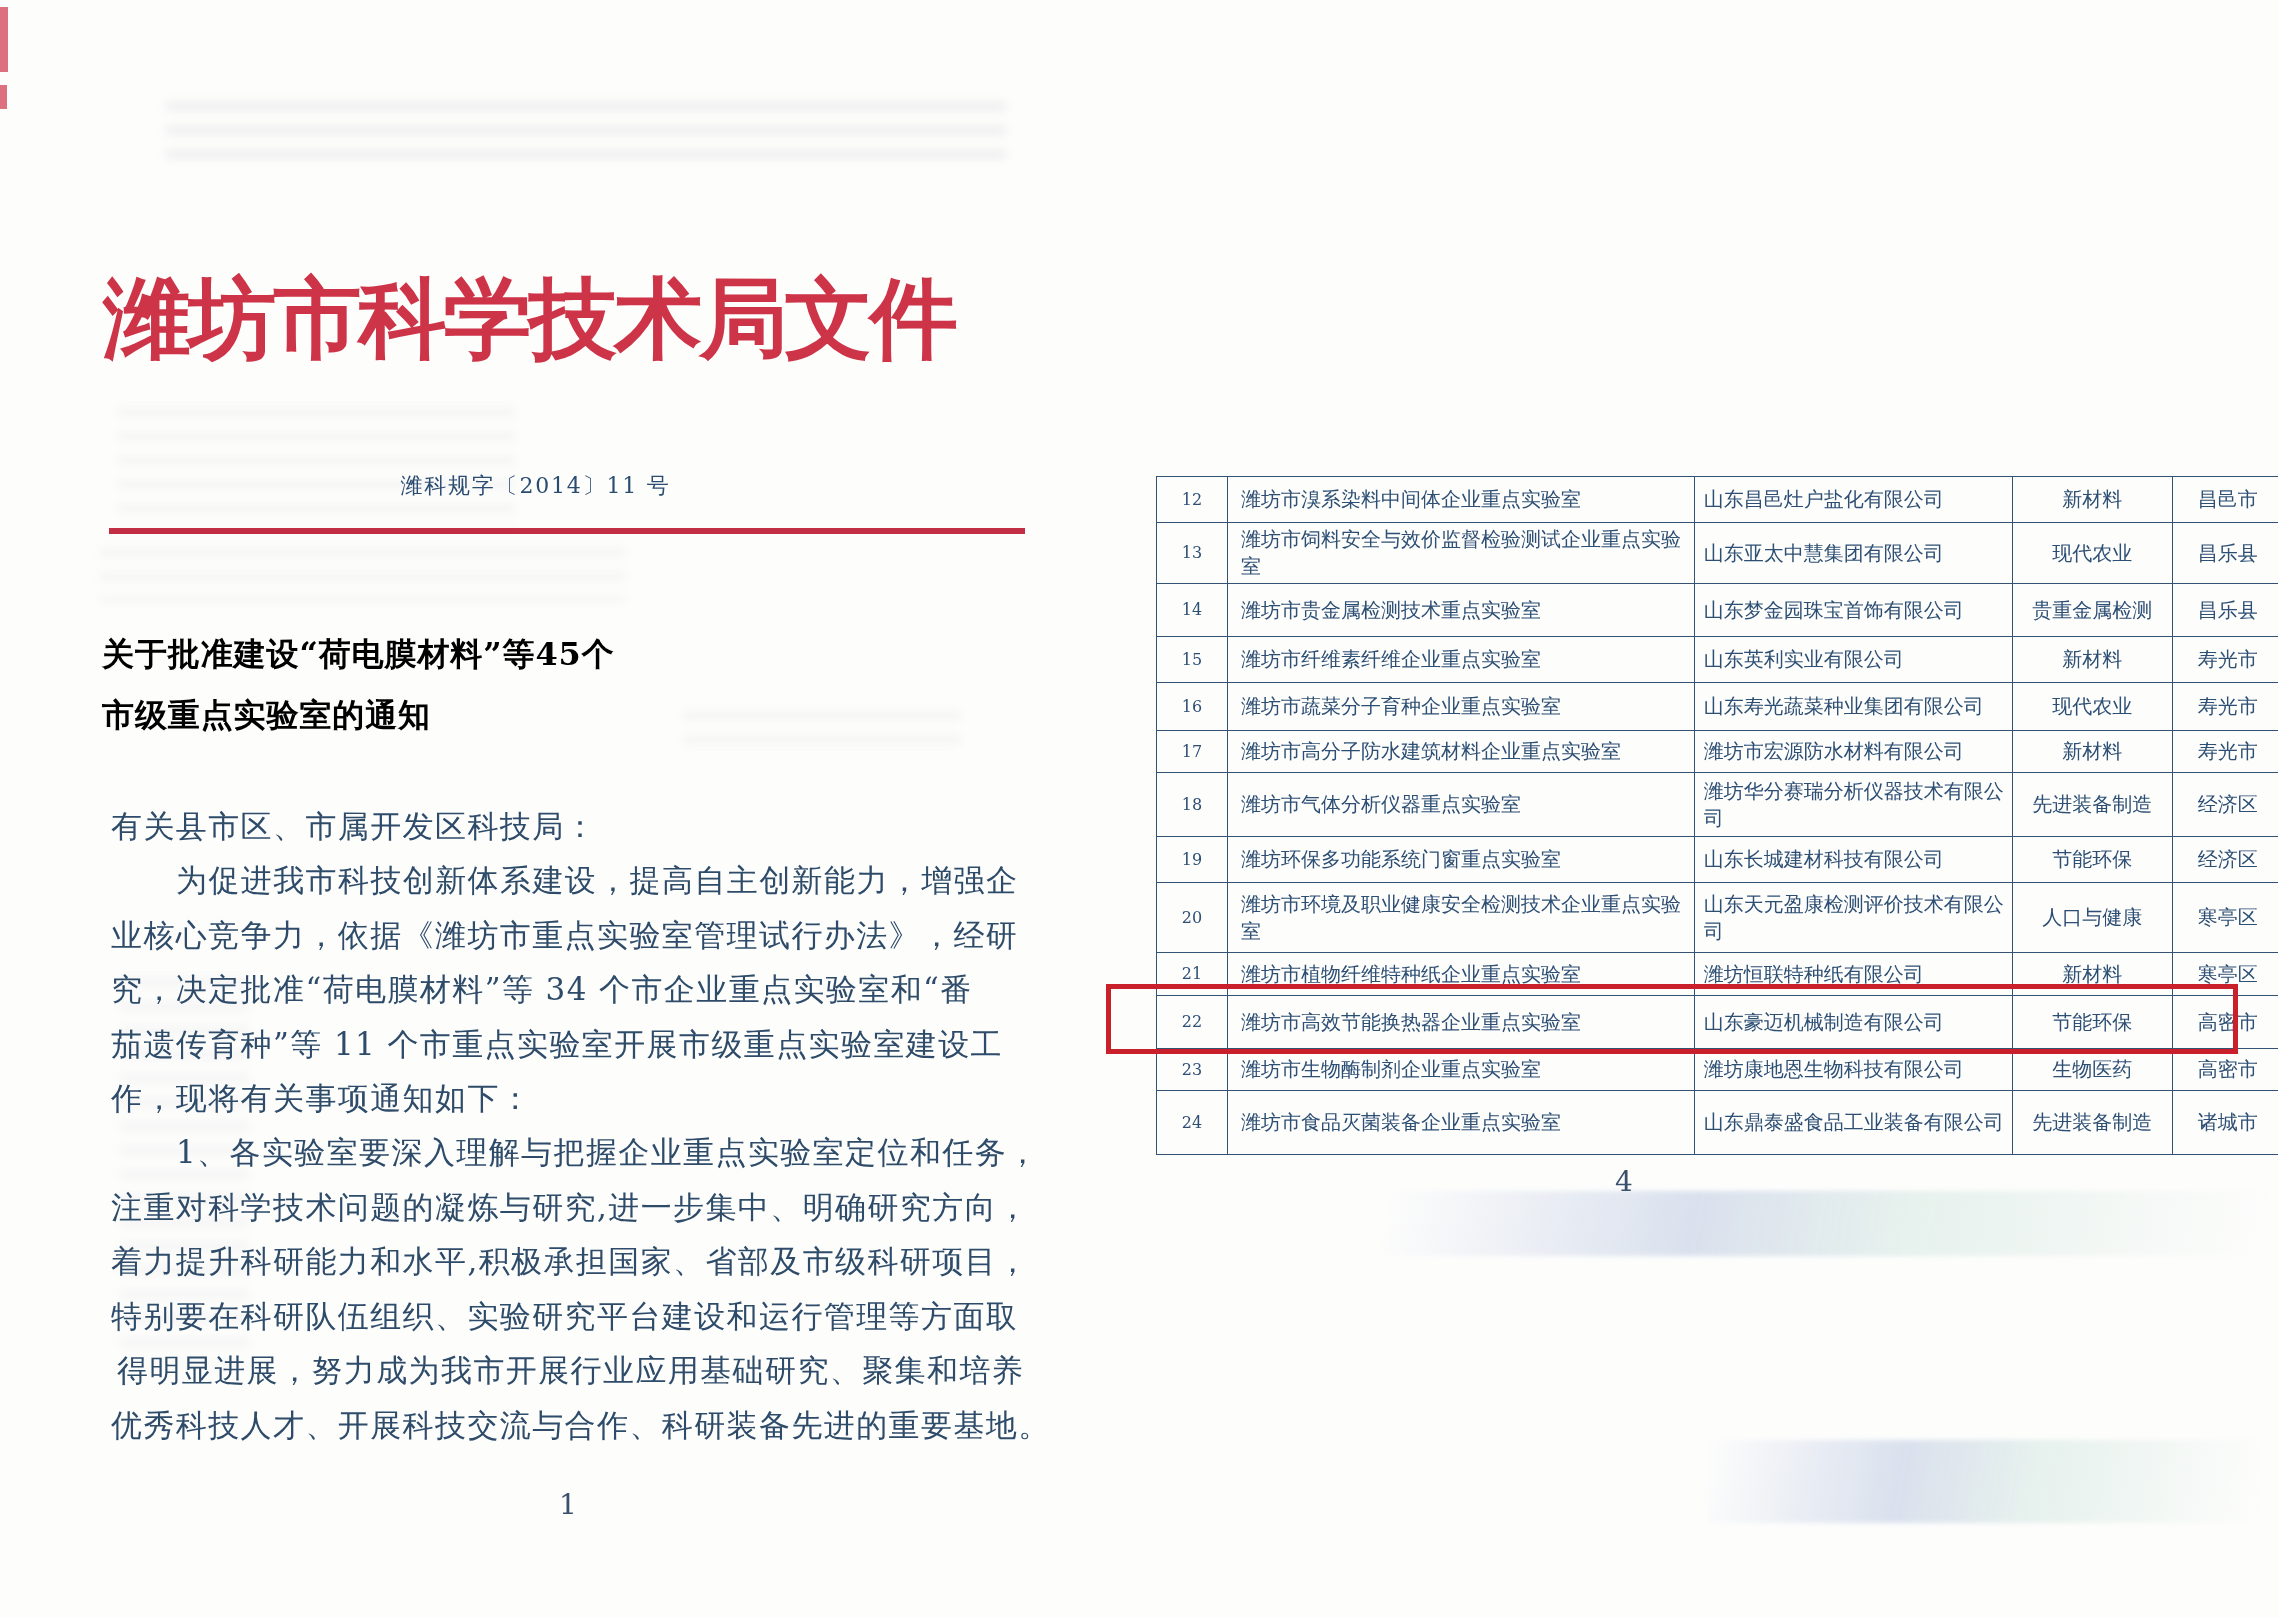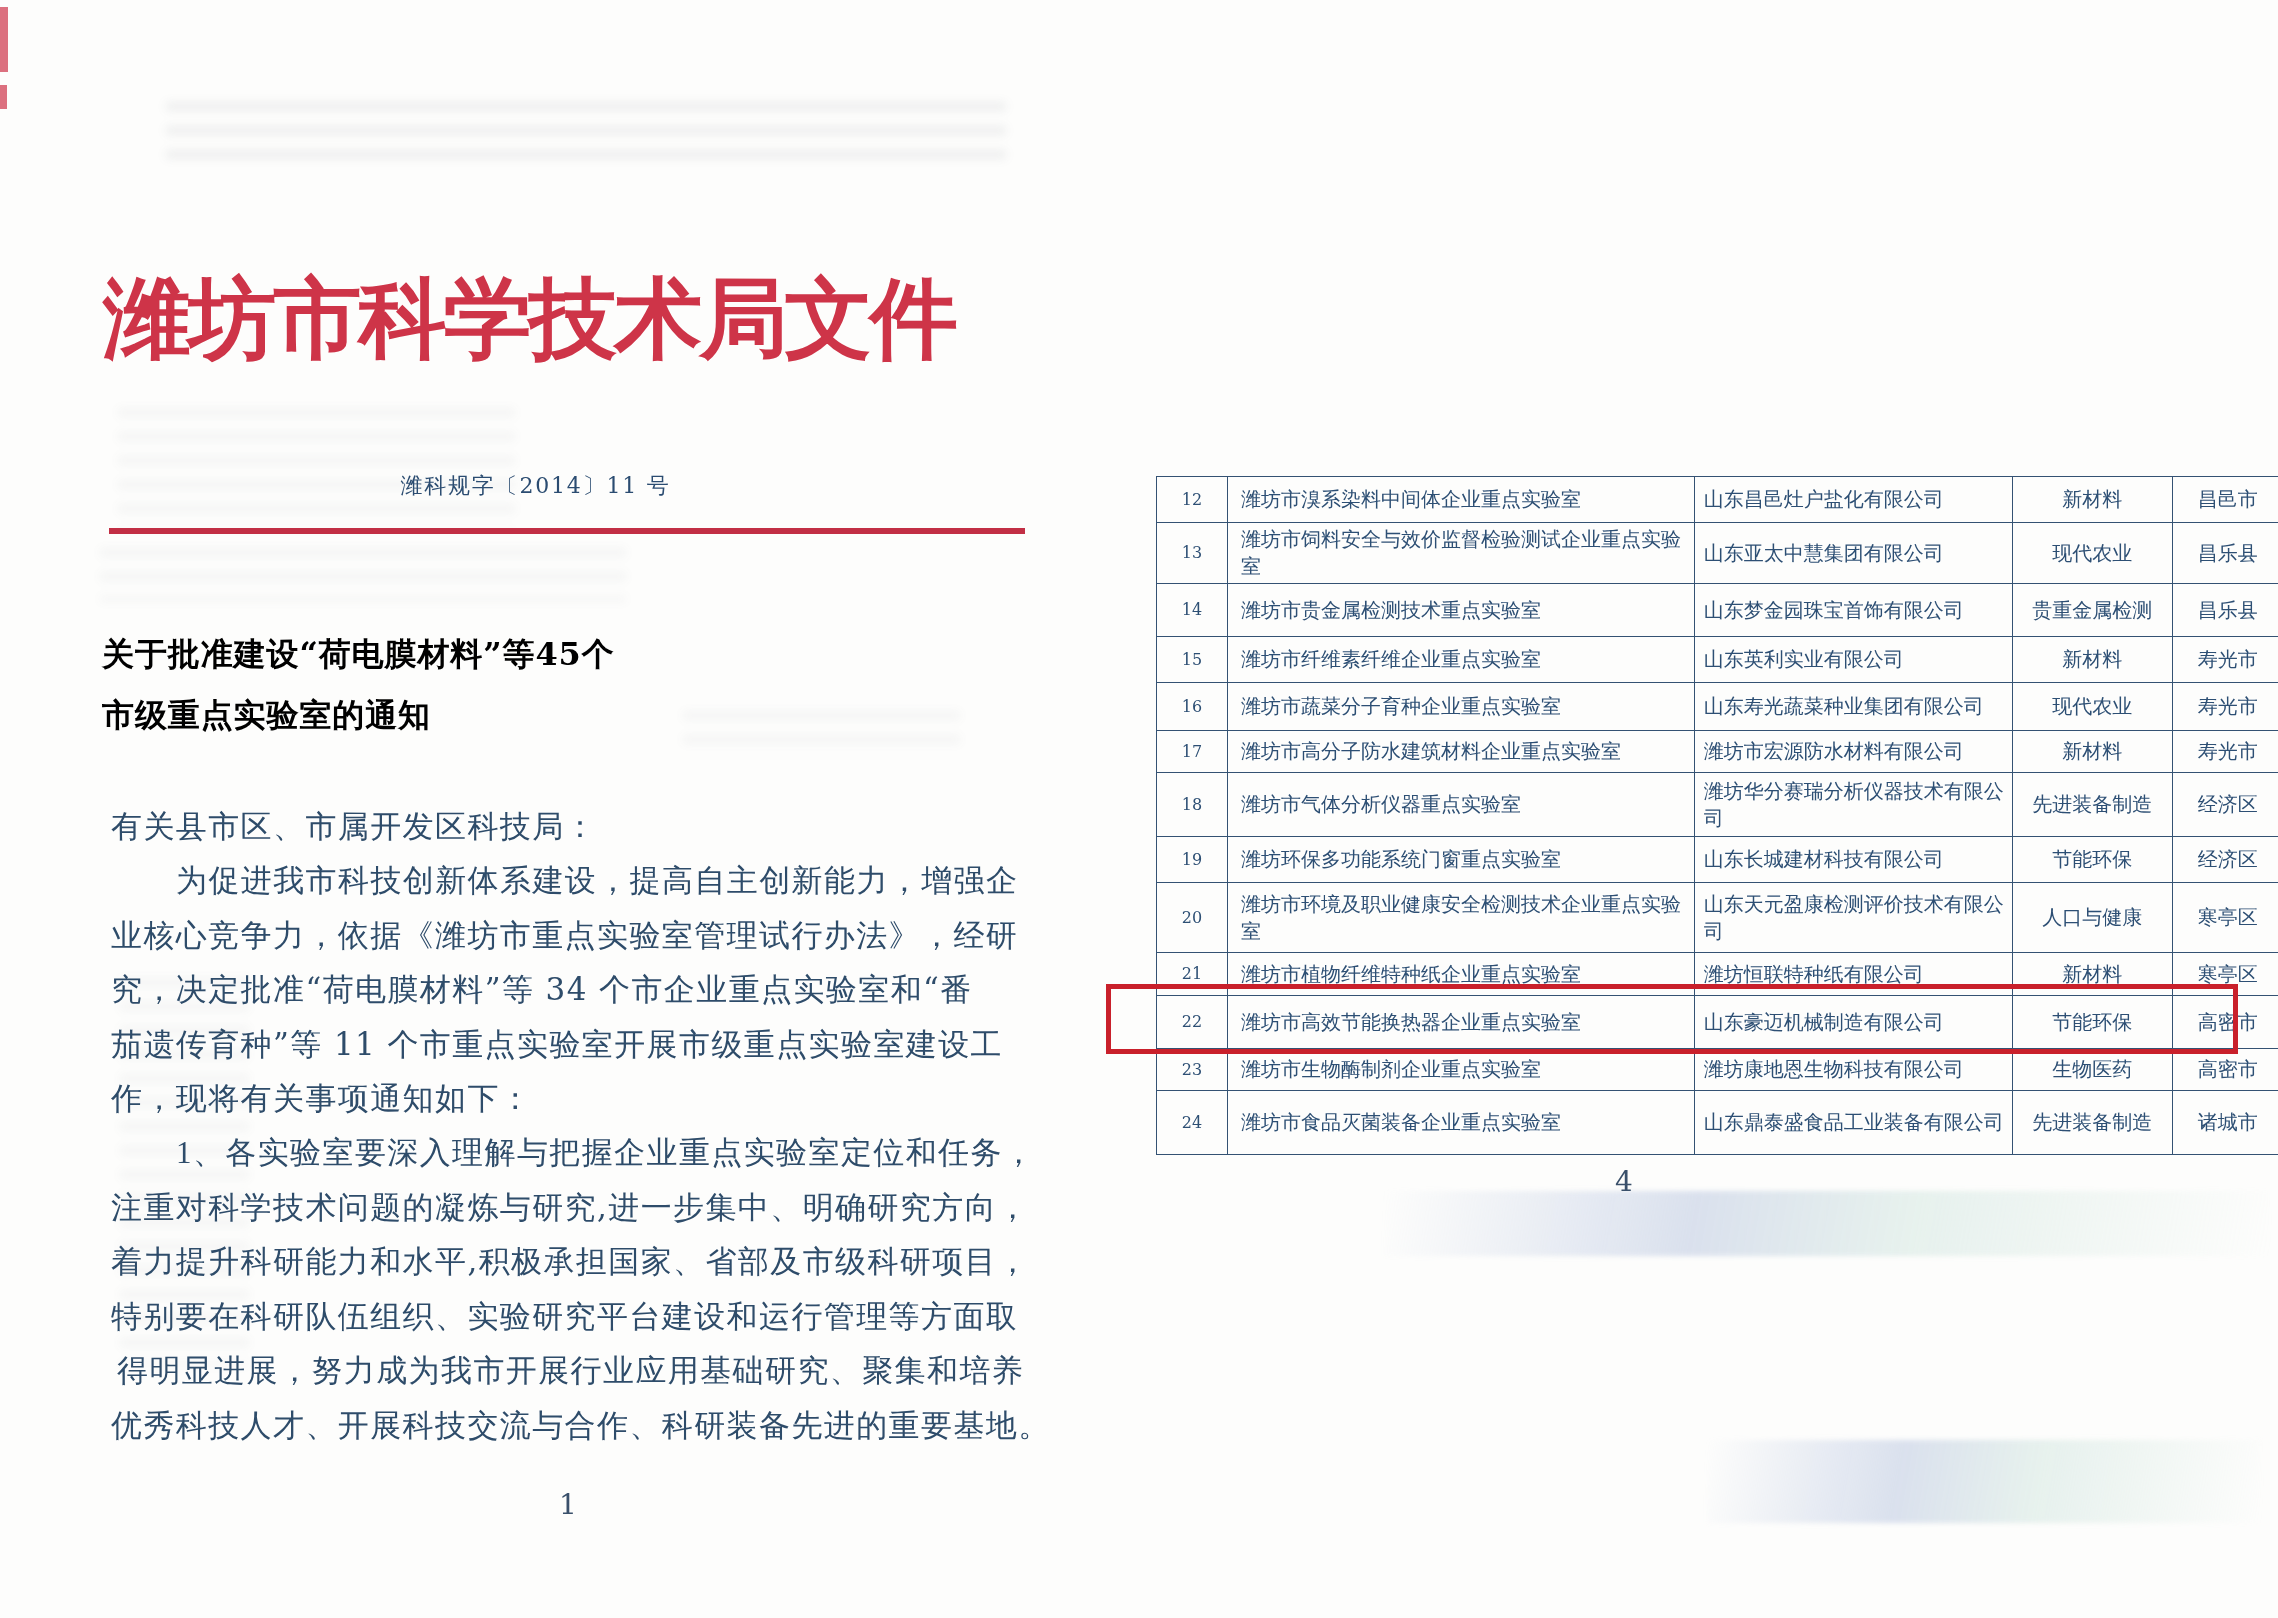--- a/index.html
+++ b/index.html
@@ -35,21 +35,21 @@
   .notice-title-line.l1{top:633px;}
   .notice-title-line.l2{top:694px;}
   .salutation{
     position:absolute;left:111px;top:806px;width:916px;
     font-size:31px;color:#2e4c6a;letter-spacing:1.4px;white-space:nowrap;
   }
   .body-line{
     position:absolute;left:111px;width:932px;
     font-size:31px;color:#2e4c6a;letter-spacing:1.4px;white-space:nowrap;
   }
-  .body-line.indent{padding-left:65px;font-family:Liberation Serif, serif;}
+  .body-line.indent{padding-left:65px;}
   .page-num{
     position:absolute;font-size:28px;color:#3a506b;text-align:center;width:74px;
   }
   .page-num.left{left:531px;top:1488px;}
   .page-num.right{left:1587px;top:1165px;}
 
   
   .lab-table{
     position:absolute;left:1156px;top:476px;
     border-collapse:collapse;table-layout:fixed;

